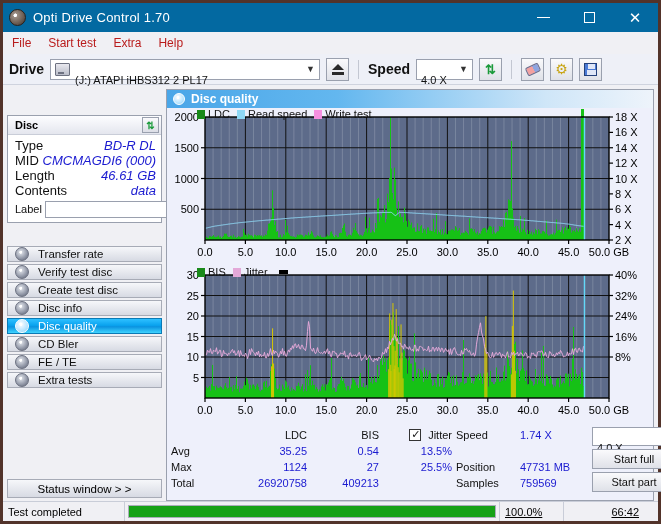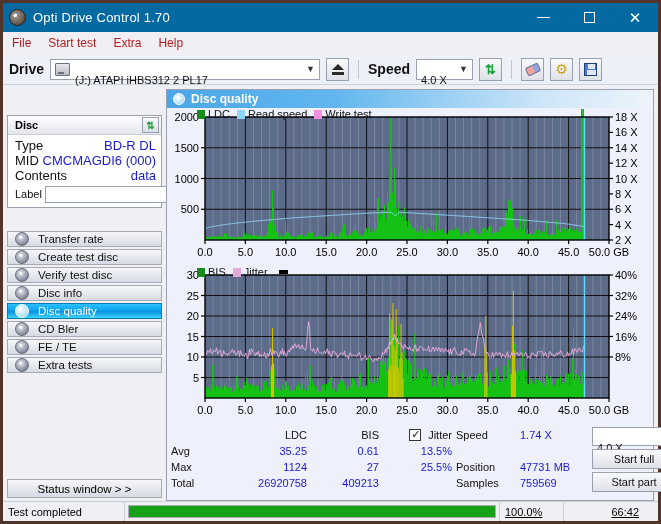--- a/index.html
+++ b/index.html
@@ -94,21 +94,21 @@
     font-weight:bold; font-size:11px; border-bottom:1px solid #c9cdd8;
   }
   .disc-head .hbtn {
     margin-left:auto; width:17px; height:16px; border:1px solid #9aa0ae;
     background:linear-gradient(#fafafc,#dcdee6);
     display:flex;align-items:center;justify-content:center; color:#1a9a3a; font-size:10px; font-weight:bold;
   }
   .disc-rows { padding:3px 5px 4px 7px; }
   .drow { display:flex; align-items:center; height:15px; font-size:13px; }
   .drow .k { color:#111; }
-  .drow .v { margin-left:auto; color:#1a1ad0; }
+  .drow .v { margin-left:auto; color:#1a1ad0;font-style:italic; }
   .label-row { display:flex; align-items:center; margin-top:2px; gap:3px; }
   .label-row .k { width:34px; color:#111; font-size:11px;}
   .label-input { flex:1; height:17px; border:1px solid #9aa0ae; background:#fff; }
   .cd-btn { width:19px;height:18px;border:1px solid #9aa0ae;background:linear-gradient(#fafafc,#dcdee6);
     display:flex;align-items:center;justify-content:center;}
   .cd-g{width:12px;height:12px;border-radius:50%;background:radial-gradient(circle at 50% 50%,#fff 0 18%,#d8cf52 22%,#b8ad33 70%,#8d8622 100%);border:1px solid #7d761c;}
   .navlist { margin-top:2px; display:flex; flex-direction:column; gap:2px; }
   .navitem {
     height:16px; border:1px solid #a7abb6;
     background:linear-gradient(#f6f7fa,#d7dae3);
@@ -247,45 +247,49 @@
         <div class="disc-rows">
           <div class="drow">
             <span class="k">Type</span>
             <span class="v">BD-R DL</span>
           </div>
           <div class="drow">
             <span class="k">MID</span>
             <span class="v">CMCMAGDI6 (000)</span>
           </div>
           <div class="drow">
+            <span class="k">Length</span>
+            <span class="v">46.61 GB</span>
+          </div>
+          <div class="drow">
             <span class="k">Contents</span>
             <span class="v">data</span>
           </div>
           <div class="label-row">
             <span class="k">Label</span>
             <input class="label-input" type="text" placeholder="" style="">
             <span class="cd-btn">
                 <span class="cd-g"></span>
               </span>
           </div>
         </div>
       </div>
 
       <div class="navlist">
         <div class="navitem">
           <span class="nav-ico"></span>
           <span>Transfer rate</span>
         </div>
         <div class="navitem">
           <span class="nav-ico"></span>
-          <span>Create test disc</span>
+          <span>Verify test disc</span>
         </div>
         <div class="navitem">
           <span class="nav-ico"></span>
-          <span>Verify test disc</span>
+          <span>Create test disc</span>
         </div>
         <div class="navitem">
           <span class="nav-ico"></span>
           <span>Disc info</span>
         </div>
         <div class="navitem active">
           <span class="nav-ico"></span>
           <span>Disc quality</span>
         </div>
         <div class="navitem">
@@ -1350,21 +1354,21 @@
             <span class="s-ldc">LDC</span>
             <span class="s-bis">BIS</span>
             <span class="s-jit">
               <span class="chk"></span>
               <span>Jitter</span>
             </span>
           </div>
           <div class="srow">
             <span class="s-lbl">Avg</span>
             <span class="s-ldc">35.25</span>
-            <span class="s-bis">0.61</span>
+            <span class="s-bis">0.54</span>
             <span class="s-jit">13.5%</span>
           </div>
           <div class="srow">
             <span class="s-lbl">Max</span>
             <span class="s-ldc">1124</span>
             <span class="s-bis">27</span>
             <span class="s-jit">25.5%</span>
           </div>
           <div class="srow">
             <span class="s-lbl">Total</span>

